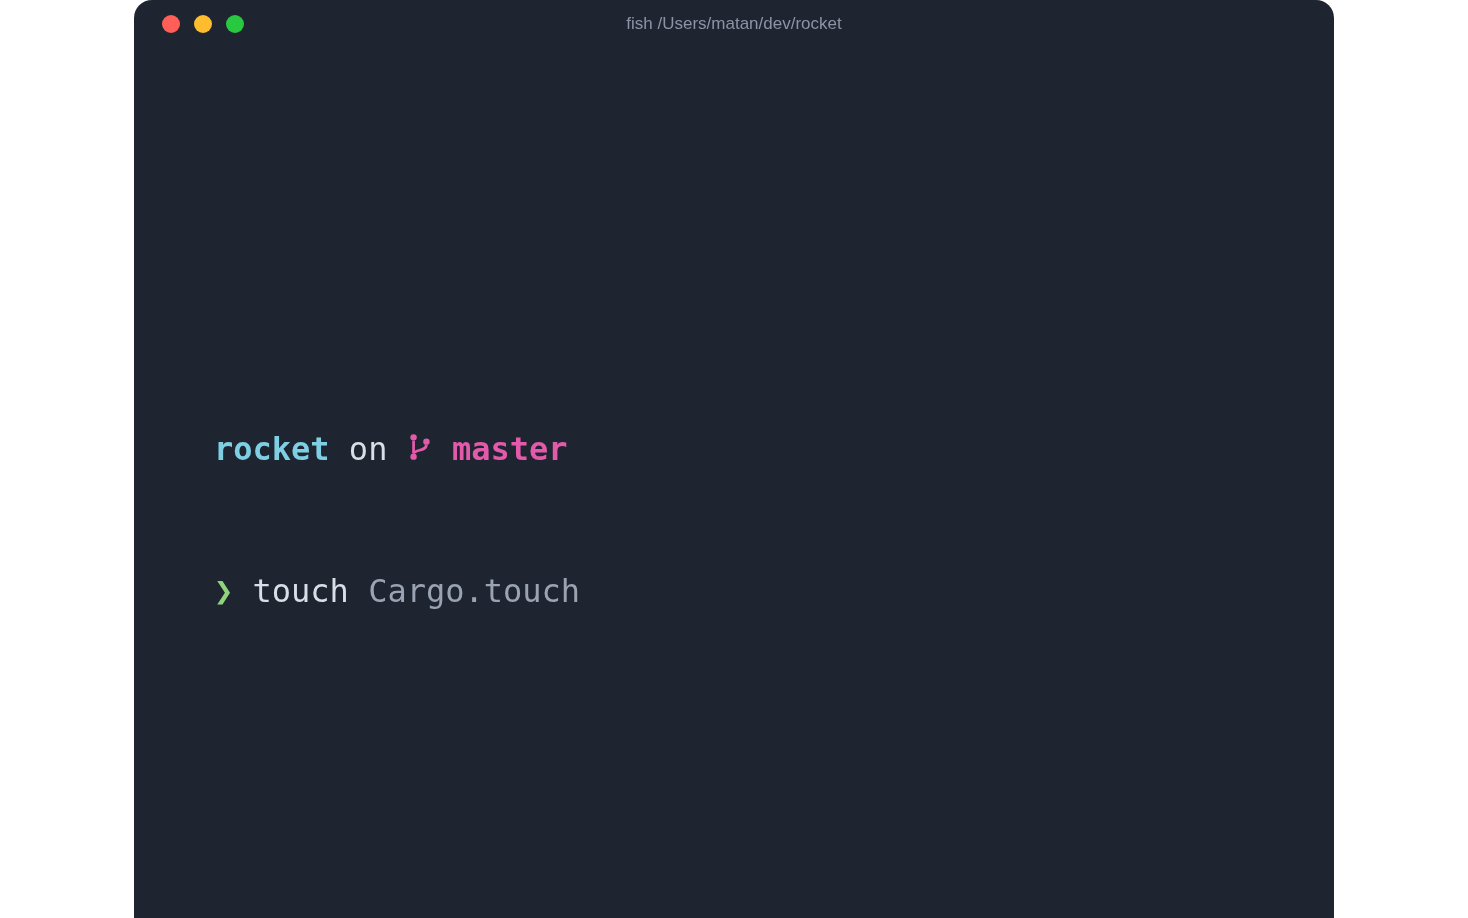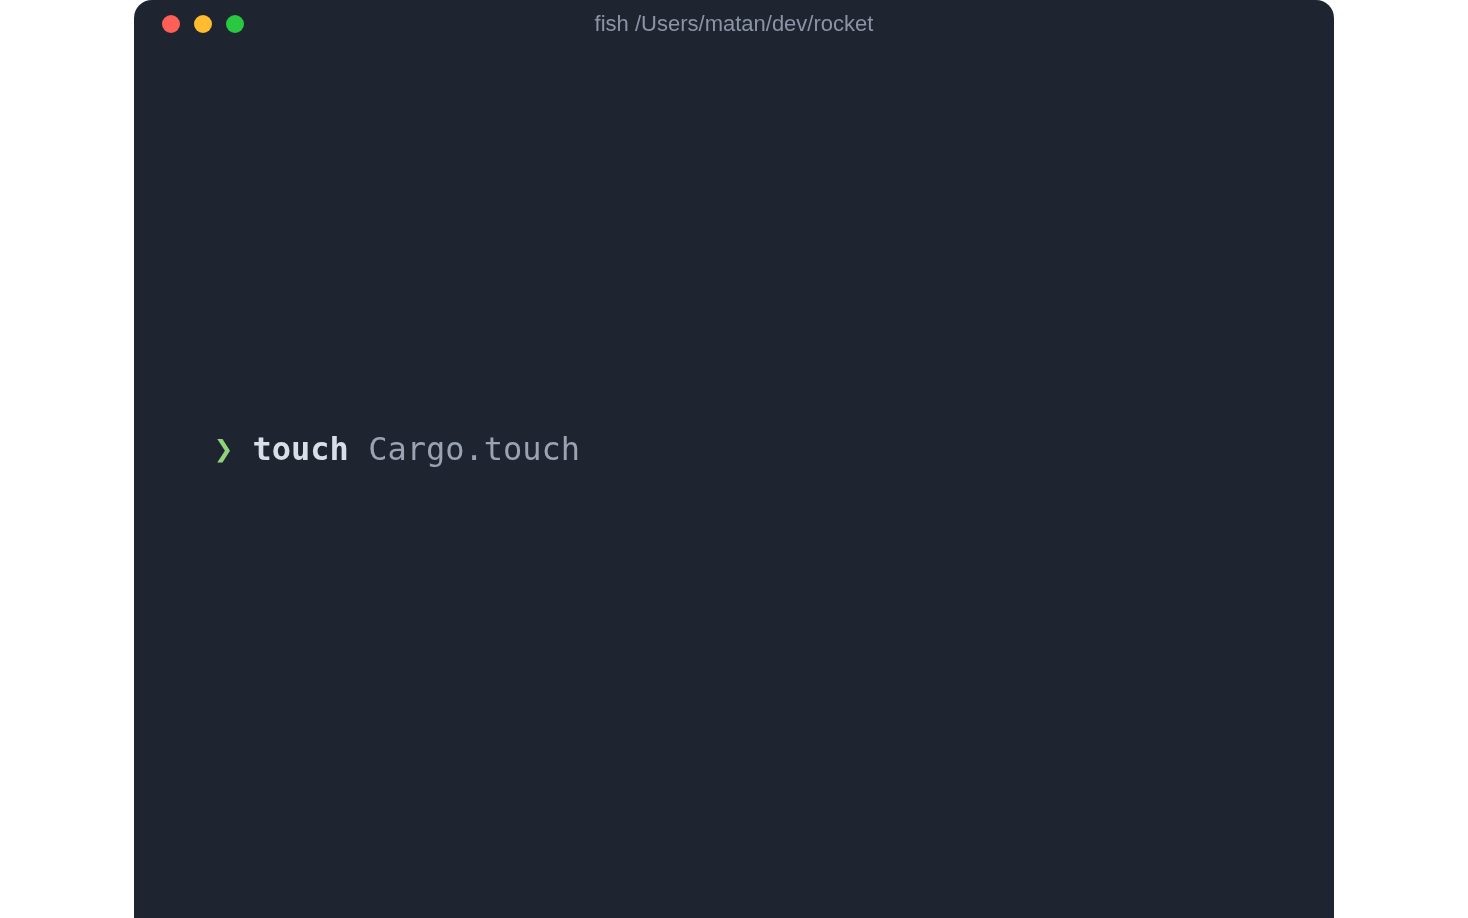--- a/index.html
+++ b/index.html
@@ -36,38 +36,38 @@
     border-radius: 50%;
   }
   .light.red    { background: #ff5f57; }
   .light.yellow { background: #febc2e; }
   .light.green  { background: #28c840; }
   .title {
     position: absolute;
     left: 0; right: 0;
     text-align: center;
     color: #8a94a6;
-    font-size: 22px;
+    font-size: 17px;
     font-family: -apple-system, "Helvetica Neue", Arial, sans-serif;
     pointer-events: none;
   }
   .terminal {
     padding: 100px 80px 20px 80px;
     font-size: 32px;
     line-height: 1.45;
     color: #c5cdd9;
     white-space: pre;
   }
   .block { margin-bottom: 46px; }
   .block:last-child { margin-bottom: 0; }
   .row { display: block; }
 
   .cyan    { color: #7ecfe3; font-weight: 700; }
   .white   { color: #d9dee7; }
-  .whiteb  { color: #d9dee7; font-weight: 700; }
+  .whiteb  { color: #d9dee7; font-weight: 400; }
   .magenta { color: #e25aa9; font-weight: 700; }
   .red     { color: #e06c75; font-weight: 700; }
   .green   { color: #8fd47a; font-weight: 700; }
   .yellow  { color: #d7cd78; }
   .dim     { color: #9aa3b2; }
 
   .branch-icon {
     display: inline-block;
     vertical-align: -2px;
   }
@@ -86,20 +86,27 @@
       <div class="light yellow"></div>
       <div class="light green"></div>
     </div>
     <div class="title">fish /Users/matan/dev/rocket</div>
   </div>
 
   <div class="terminal">
 
     
     <div class="block">
+      <div class="row"><span class="cyan">rocket</span> <span class="white">on</span> <span class="branch-icon"><svg viewBox="0 0 24 28">
+              <circle cx="6" cy="5" r="3"></circle>
+              <circle cx="6" cy="23" r="3"></circle>
+              <circle cx="18" cy="9" r="3"></circle>
+              <path d="M6 8 V20"></path>
+              <path d="M18 12 C18 18 8 16 6 20"></path>
+            </svg></span> <span class="magenta">master</span></div>
       <div class="row"><span class="green">❯</span> <span class="whiteb">touch</span> <span class="dim">Cargo.touch</span></div>
     </div>
 
     
     
 
     
     
 
     

